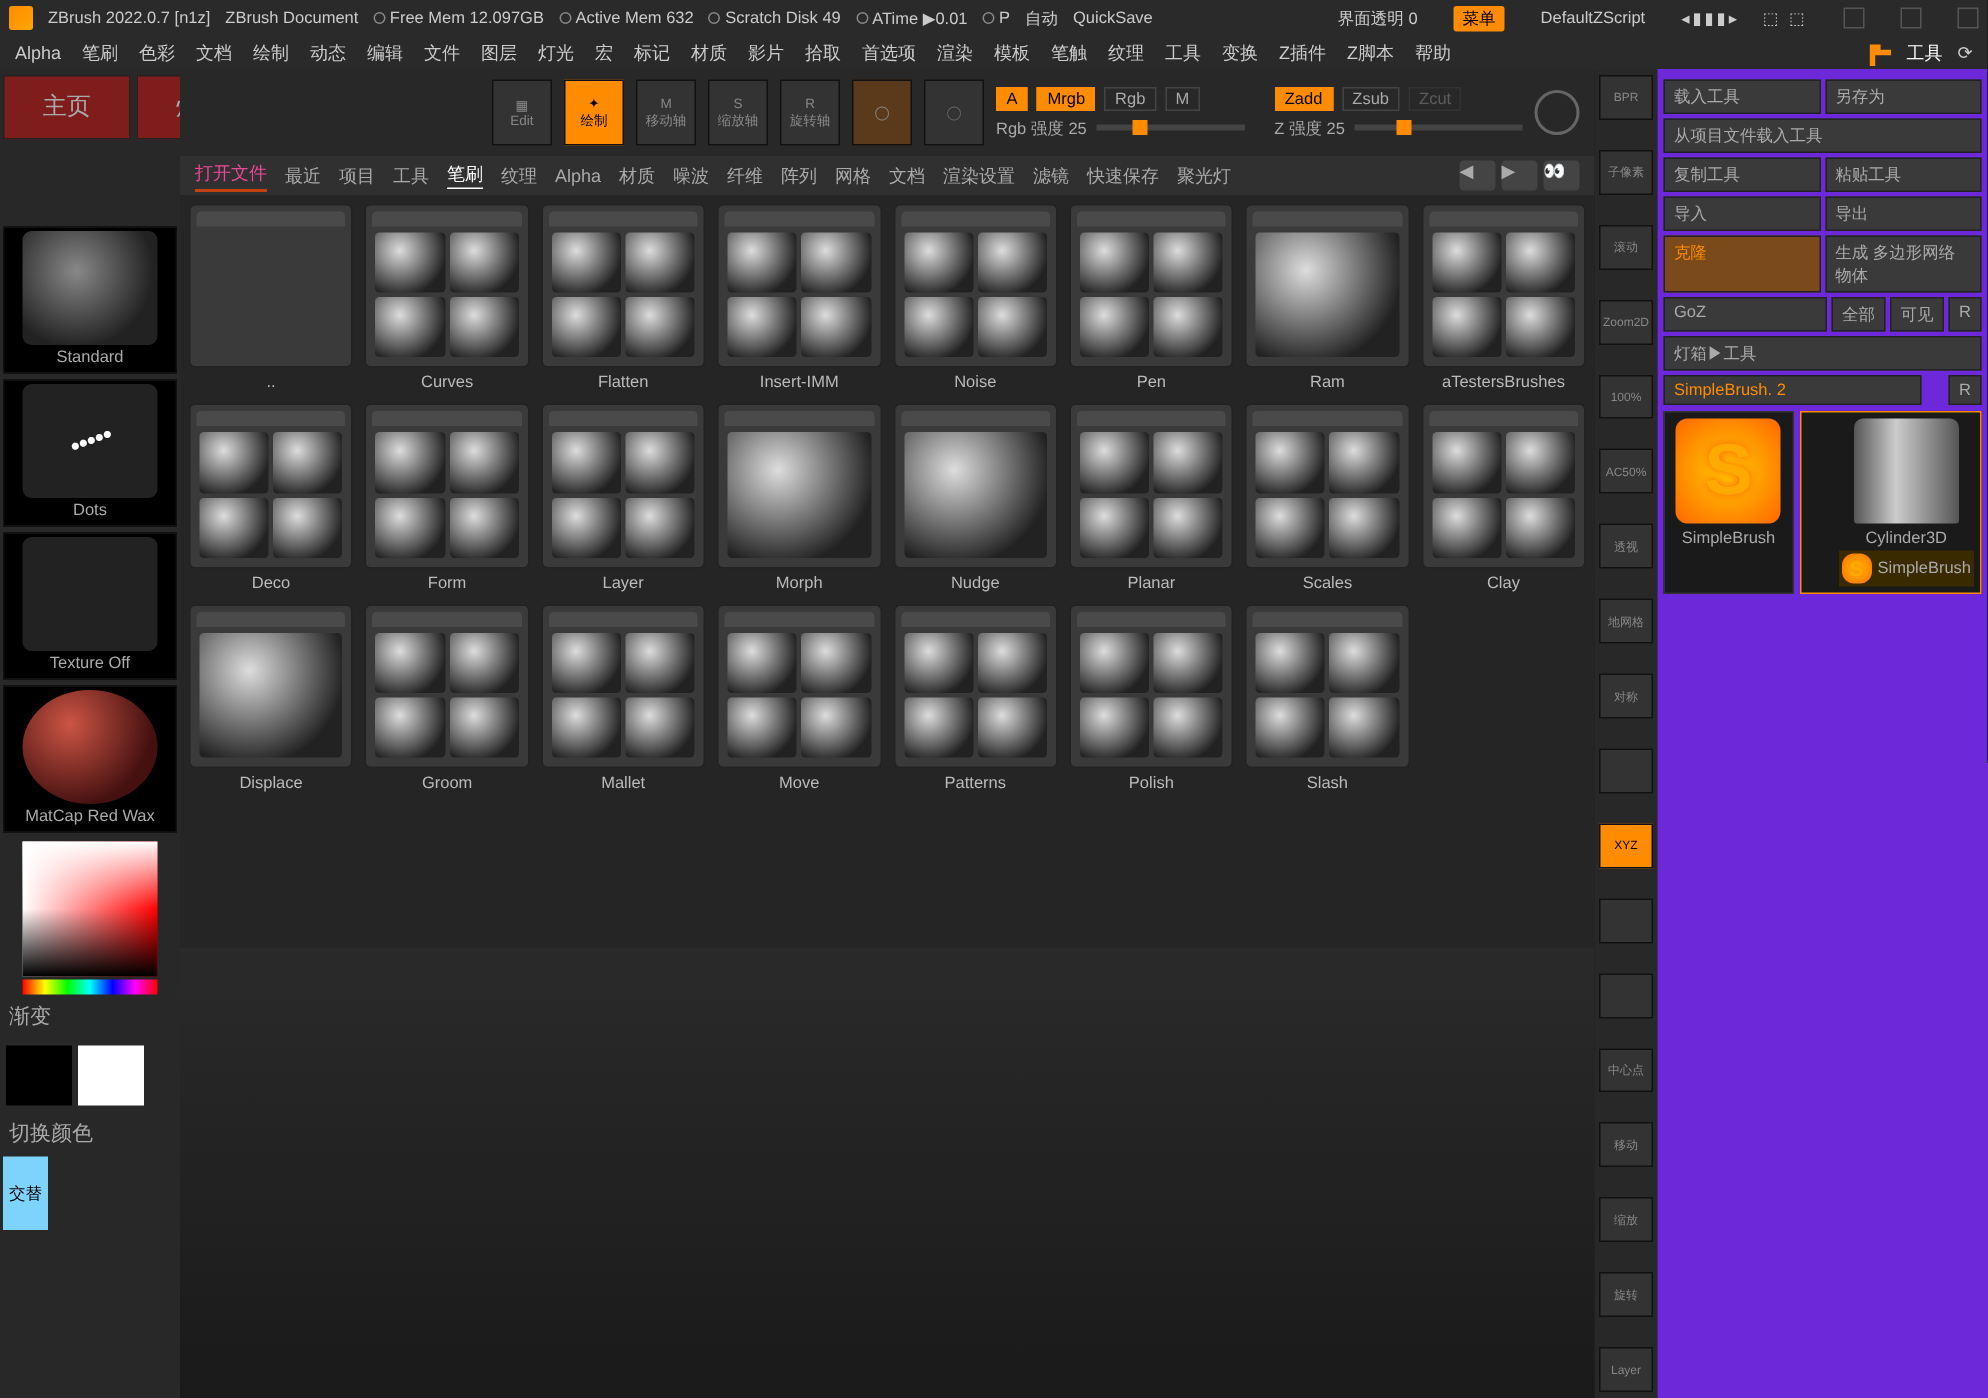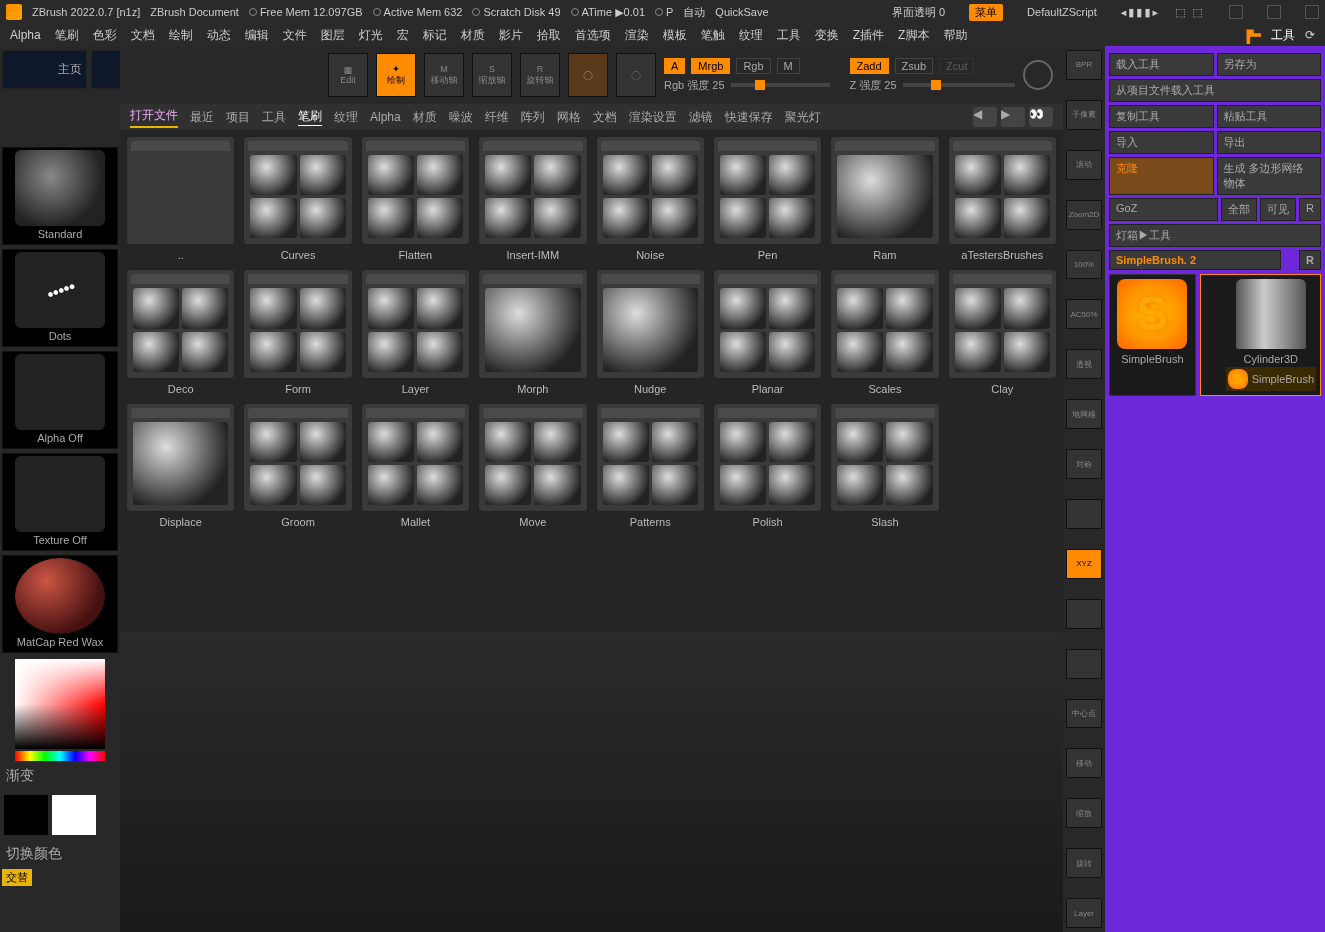--- a/index.html
+++ b/index.html
@@ -19,52 +19,52 @@
 .menubar span { cursor: pointer; }
 .menubar .tools-right { margin-left: auto; display: flex; gap: 10px; align-items: center; }
 .menubar .hammer { width: 18px; height: 18px; background: #ff8c00; clip-path: polygon(20% 20%, 60% 20%, 60% 40%, 100% 40%, 100% 60%, 40% 60%, 40% 100%, 20% 100%); }
 
 
 .content { display: flex; height: calc(100% - 46px); }
 
 
 .leftbar { width: 120px; background: #282828; display: flex; flex-direction: column; gap: 4px; padding: 4px 2px; }
 .leftbar .row-btns { display: flex; gap: 4px; margin-bottom: 6px; width: 300px; }
-.leftbar .widebtn { flex: 1; background: #0f172a; text-align: right; padding: 10px 4px; font-size: 12px; border: 1px solid #222; }
+.leftbar .widebtn { flex: 1; background: #7f1d1d; text-align: center; padding: 10px 4px; font-size: 16px; border: 1px solid #222; }
 .leftbar .tile { background: #000000; border: 1px solid #111; text-align: center; font-size: 11px; }
 .leftbar .tile .thumb { width: 90px; height: 76px; margin: 2px auto 0; background: radial-gradient(circle at 40% 35%, #888, #222 70%); border-radius: 6px; }
 .leftbar .tile.dots .thumb { background: #222; position: relative; }
 .leftbar .tile.dots .thumb::after { content: "● ● ● ● ●"; color: #fff; position: absolute; top: 50%; left: 50%; transform: translate(-50%,-50%) rotate(-20deg); letter-spacing: -2px; }
 .leftbar .tile.red .thumb { background: radial-gradient(circle at 35% 30%, #cc5544, #441010 70%); border-radius: 50%; }
 .leftbar .label { padding: 2px 0 4px; color: #aaa; }
 .colorpicker { width: 90px; height: 90px; margin: 2px auto; background: linear-gradient(to bottom, rgba(255,255,255,1), rgba(255,255,255,0) 50%, rgba(0,0,0,1)), linear-gradient(to right, #fff, #f00); position: relative; }
 .huebar { height: 10px; width: 90px; margin: 0 auto; background: linear-gradient(to right,#f00,#ff0,#0f0,#0ff,#00f,#f0f,#f00); }
 .swatches { display: flex; gap: 4px; margin: 4px 2px; }
 .swatches div { width: 44px; height: 40px; }
 .sw-black { background: #000; } .sw-white { background: #fff; }
 .mini-label { font-size: 14px; padding: 2px 4px; }
-.orange-tag { background: #eab308; color: #000; padding: 1px 4px; display: inline-block; }
+.orange-tag { background: #7dd3fc; color: #000; padding: 17px 4px; display: inline-block; }
 
 
 .center { flex: 1; background: #1c1c1c; display: flex; flex-direction: column; }
 .topcontrols { height: 58px; background: #282828; display: flex; align-items: center; gap: 8px; padding: 4px 10px; }
 .topcontrols .bigbtn { width: 40px; height: 44px; background: #333; border: 1px solid #111; display: flex; flex-direction: column; align-items: center; justify-content: center; font-size: 9px; color: #888; }
 .topcontrols .bigbtn.active { background: #ff8c00; color: #000; }
 .topcontrols .bigbtn.brown { background: #5a3a1a; }
 .topcontrols .sliders { flex: 1; display: grid; grid-template-columns: 1fr 1fr; gap: 4px 20px; font-size: 11px; }
 .topcontrols .sliderrow { display: flex; align-items: center; gap: 6px; }
 .topcontrols .chip { padding: 1px 6px; border: 1px solid #444; }
 .topcontrols .chip.on { background: #ff8c00; color: #000; border-color: #ff8c00; }
 .topcontrols .slider { flex: 1; height: 4px; background: #444; position: relative; }
 .topcontrols .slider::after { content: ""; position: absolute; left: 25%; top: -3px; width: 10px; height: 10px; background: #ff8c00; }
 
 
 .browsetabs { height: 26px; background: #303030; display: flex; align-items: center; gap: 12px; padding: 0 10px; font-size: 12px; }
 .browsetabs span { color: #aaa; cursor: pointer; }
-.browsetabs .active { color: #f0abfc; border-bottom: 2px solid #eab308; padding-bottom: 2px; }
+.browsetabs .active { color: #ec4899; border-bottom: 2px solid #c2410c; padding-bottom: 2px; }
 .browsetabs .playbtns { margin-left: auto; display: flex; gap: 4px; }
 .browsetabs .pb { width: 24px; height: 20px; background: #444; border-radius: 3px; }
 
 
 .grid-wrap { flex: 1; overflow: auto; padding: 6px; background: #252525; }
 .grid { display: grid; grid-template-columns: repeat(8, 1fr); gap: 8px; }
 .folder { text-align: center; }
 .folder .fthumb { width: 100%; aspect-ratio: 1; background: #3a3a3a; border: 1px solid #222; border-radius: 4px; position: relative; }
 .folder .fthumb::before { content: ""; position: absolute; top: 4px; left: 4px; right: 4px; height: 10px; background: #4a4a4a; border-radius: 3px 3px 0 0; }
 .folder .fgrid { position: absolute; top: 18px; left: 6px; right: 6px; bottom: 6px; display: grid; grid-template-columns: 1fr 1fr; grid-template-rows: 1fr 1fr; gap: 3px; }
@@ -176,24 +176,20 @@
     <div class="tile">
         <div class="thumb"></div>
         <div class="label">Standard</div>
       </div>
     <div class="tile dots">
         <div class="thumb"></div>
         <div class="label">Dots</div>
       </div>
     <div class="tile">
         <div class="thumb" style="background:#222;"></div>
-        <div class="label">Alpha Off</div>
-      </div>
-    <div class="tile">
-        <div class="thumb" style="background:#222;"></div>
         <div class="label">Texture Off</div>
       </div>
     <div class="tile red">
         <div class="thumb"></div>
         <div class="label">MatCap Red Wax</div>
       </div>
     <div>
       <div class="colorpicker"></div>
         <div class="huebar"></div>
     </div>
@@ -560,21 +556,21 @@
       <div class="pbtn orange">克隆</div>
       <div class="pbtn">生成 多边形网络物体</div>
     </div>
     <div style="display:flex;gap:3px;">
       <div class="pbtn" style="flex:1;">GoZ</div>
       <div class="pbtn">全部</div>
       <div class="pbtn">可见</div>
       <div class="pbtn">R</div>
     </div>
     <div class="pbtn full" style="margin-top:3px;">灯箱▶工具</div>
-    <div style="display:flex;gap:18px;margin-top:3px;font-weight:bold;">
+    <div style="display:flex;gap:18px;margin-top:3px;">
       <div class="pbtn" style="flex:1;color:#ff8c00;">SimpleBrush. 2</div>
       <div class="pbtn">R</div>
     </div>
     <div class="tools-thumbs">
       <div class="tt">
         <div class="timg s-logo">S</div>
         <div>SimpleBrush</div>
       </div>
       <div class="tt sel">
         <div class="timg cyl"></div>

